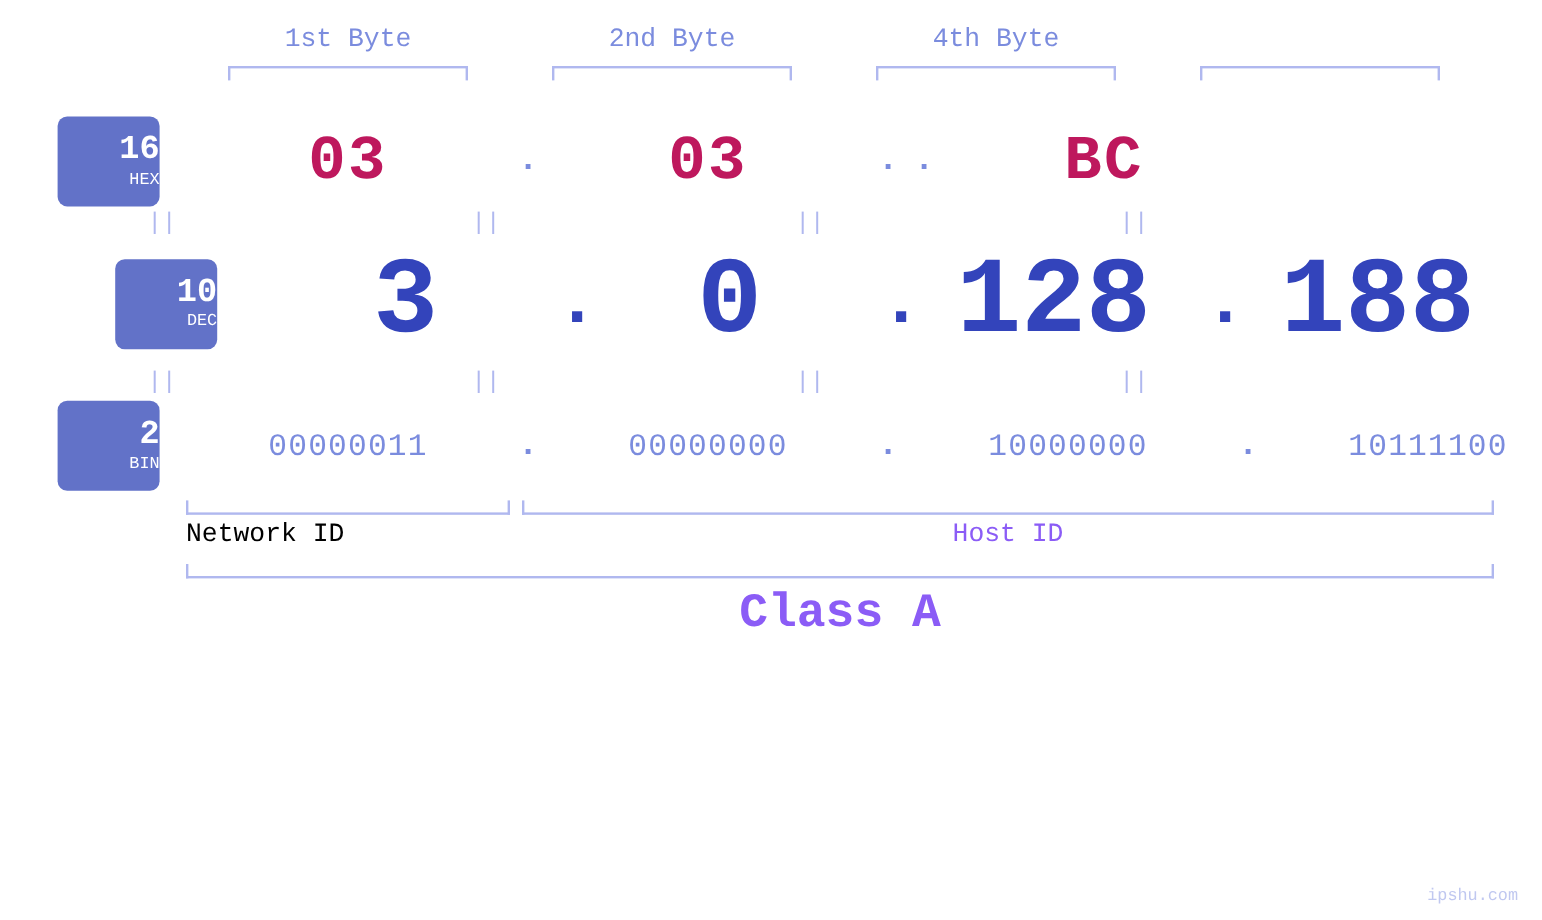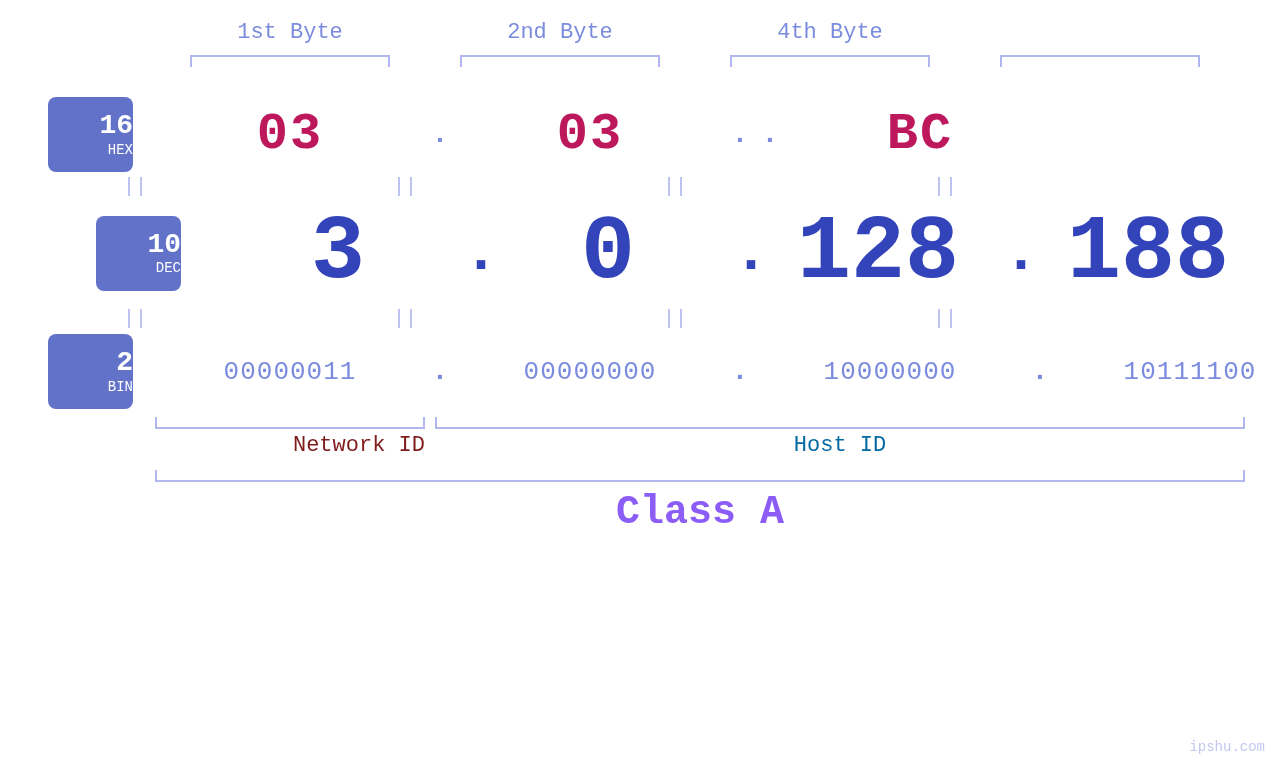--- a/index.html
+++ b/index.html
@@ -188,29 +188,29 @@
       margin-left: 10px;
     }
 
     .bottom-labels {
       display: flex;
       margin-top: 4px;
     }
 
     .net-id-label {
       width: 270px;
-      text-align: right;
-      color: #7f1d1d;
+      text-align: left;
+      color: #000000;
       font-size: 22px;
     }
 
     .host-id-label {
       width: 810px;
       text-align: center;
-      color: #0369a1;
+      color: #8b5cf6;
       font-size: 22px;
       margin-left: 10px;
     }
 
     
     .class-section {
       margin-top: 12px;
       margin-left: 155px;
       width: 1090px;
     }

